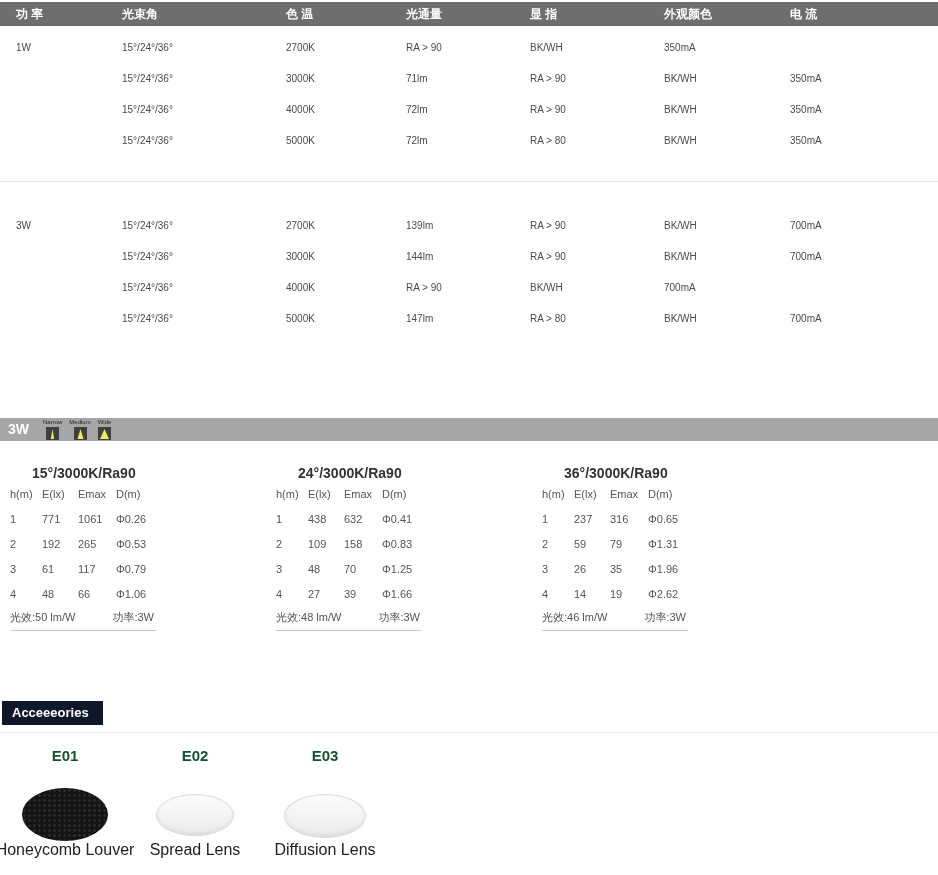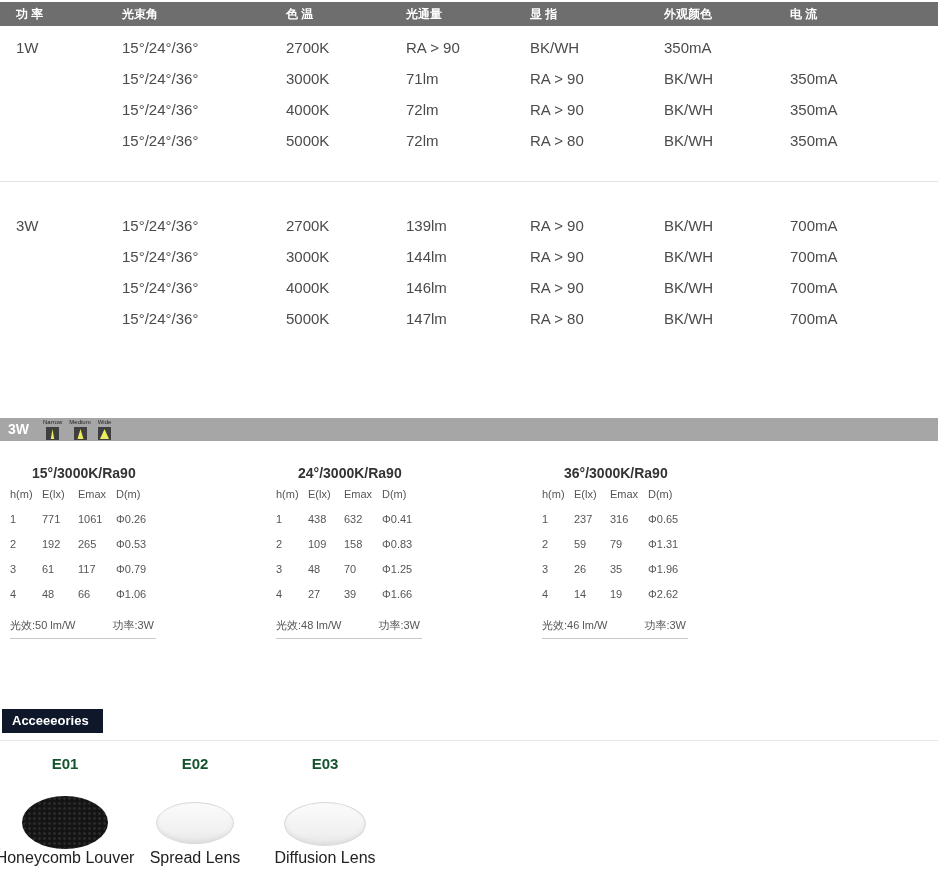--- a/index.html
+++ b/index.html
@@ -20,21 +20,21 @@
     padding-left:16px;
     font-size:12px; font-weight:bold;
   }
   .spec-group { padding-top:6px; padding-bottom:25px; }
   .spec-group.g2 { padding-top:28px; padding-bottom:20px; }
   .spec-row {
     display:grid;
     grid-template-columns:106px 164px 120px 124px 134px 126px 1fr;
     padding-left:16px;
     height:31px; line-height:31px;
-    font-size:15px; color:#4b4b4b;
+    font-size:10px; color:#4b4b4b;
   }
   .sep { border-top:1px solid #e3e3e3; height:0; }
 
   
   .banner {
     margin-top:64px;
     height:23px; background:#a6a6a6;
     display:flex; align-items:flex-end;
   }
   .banner-label {
@@ -56,21 +56,21 @@
     font-size:14px; font-weight:bold; color:#333;
     padding-left:22px; padding-top:10px; white-space:nowrap;
   }
   .prow {
     display:grid; grid-template-columns:32px 36px 38px 40px;
     height:25px; align-items:center;
     font-size:11px; color:#565656; white-space:nowrap;
   }
   .prow.phead { margin-top:0; }
   .pfoot {
-    margin-top:12px;
+    margin-top:4px;
     display:flex; justify-content:space-between;
     font-size:11px; color:#565656; white-space:nowrap;
     padding-bottom:5px; padding-right:2px;
     border-bottom:1px solid #c9c9c9;
   }
 
   
   .acc-section { margin-top:70px; }
   .acc-title-box {
     display:inline-block; margin-left:2px;
@@ -169,21 +169,20 @@
           <div>3000K</div>
           <div>144lm</div>
           <div>RA &gt; 90</div>
           <div>BK/WH</div>
           <div>700mA</div>
         </div>
         <div class="spec-row">
           <div></div>
           <div>15°/24°/36°</div>
           <div>4000K</div>
-          <div>146lm</div>
           <div>RA &gt; 90</div>
           <div>BK/WH</div>
           <div>700mA</div>
         </div>
         <div class="spec-row">
           <div></div>
           <div>15°/24°/36°</div>
           <div>5000K</div>
           <div>147lm</div>
           <div>RA &gt; 80</div>

